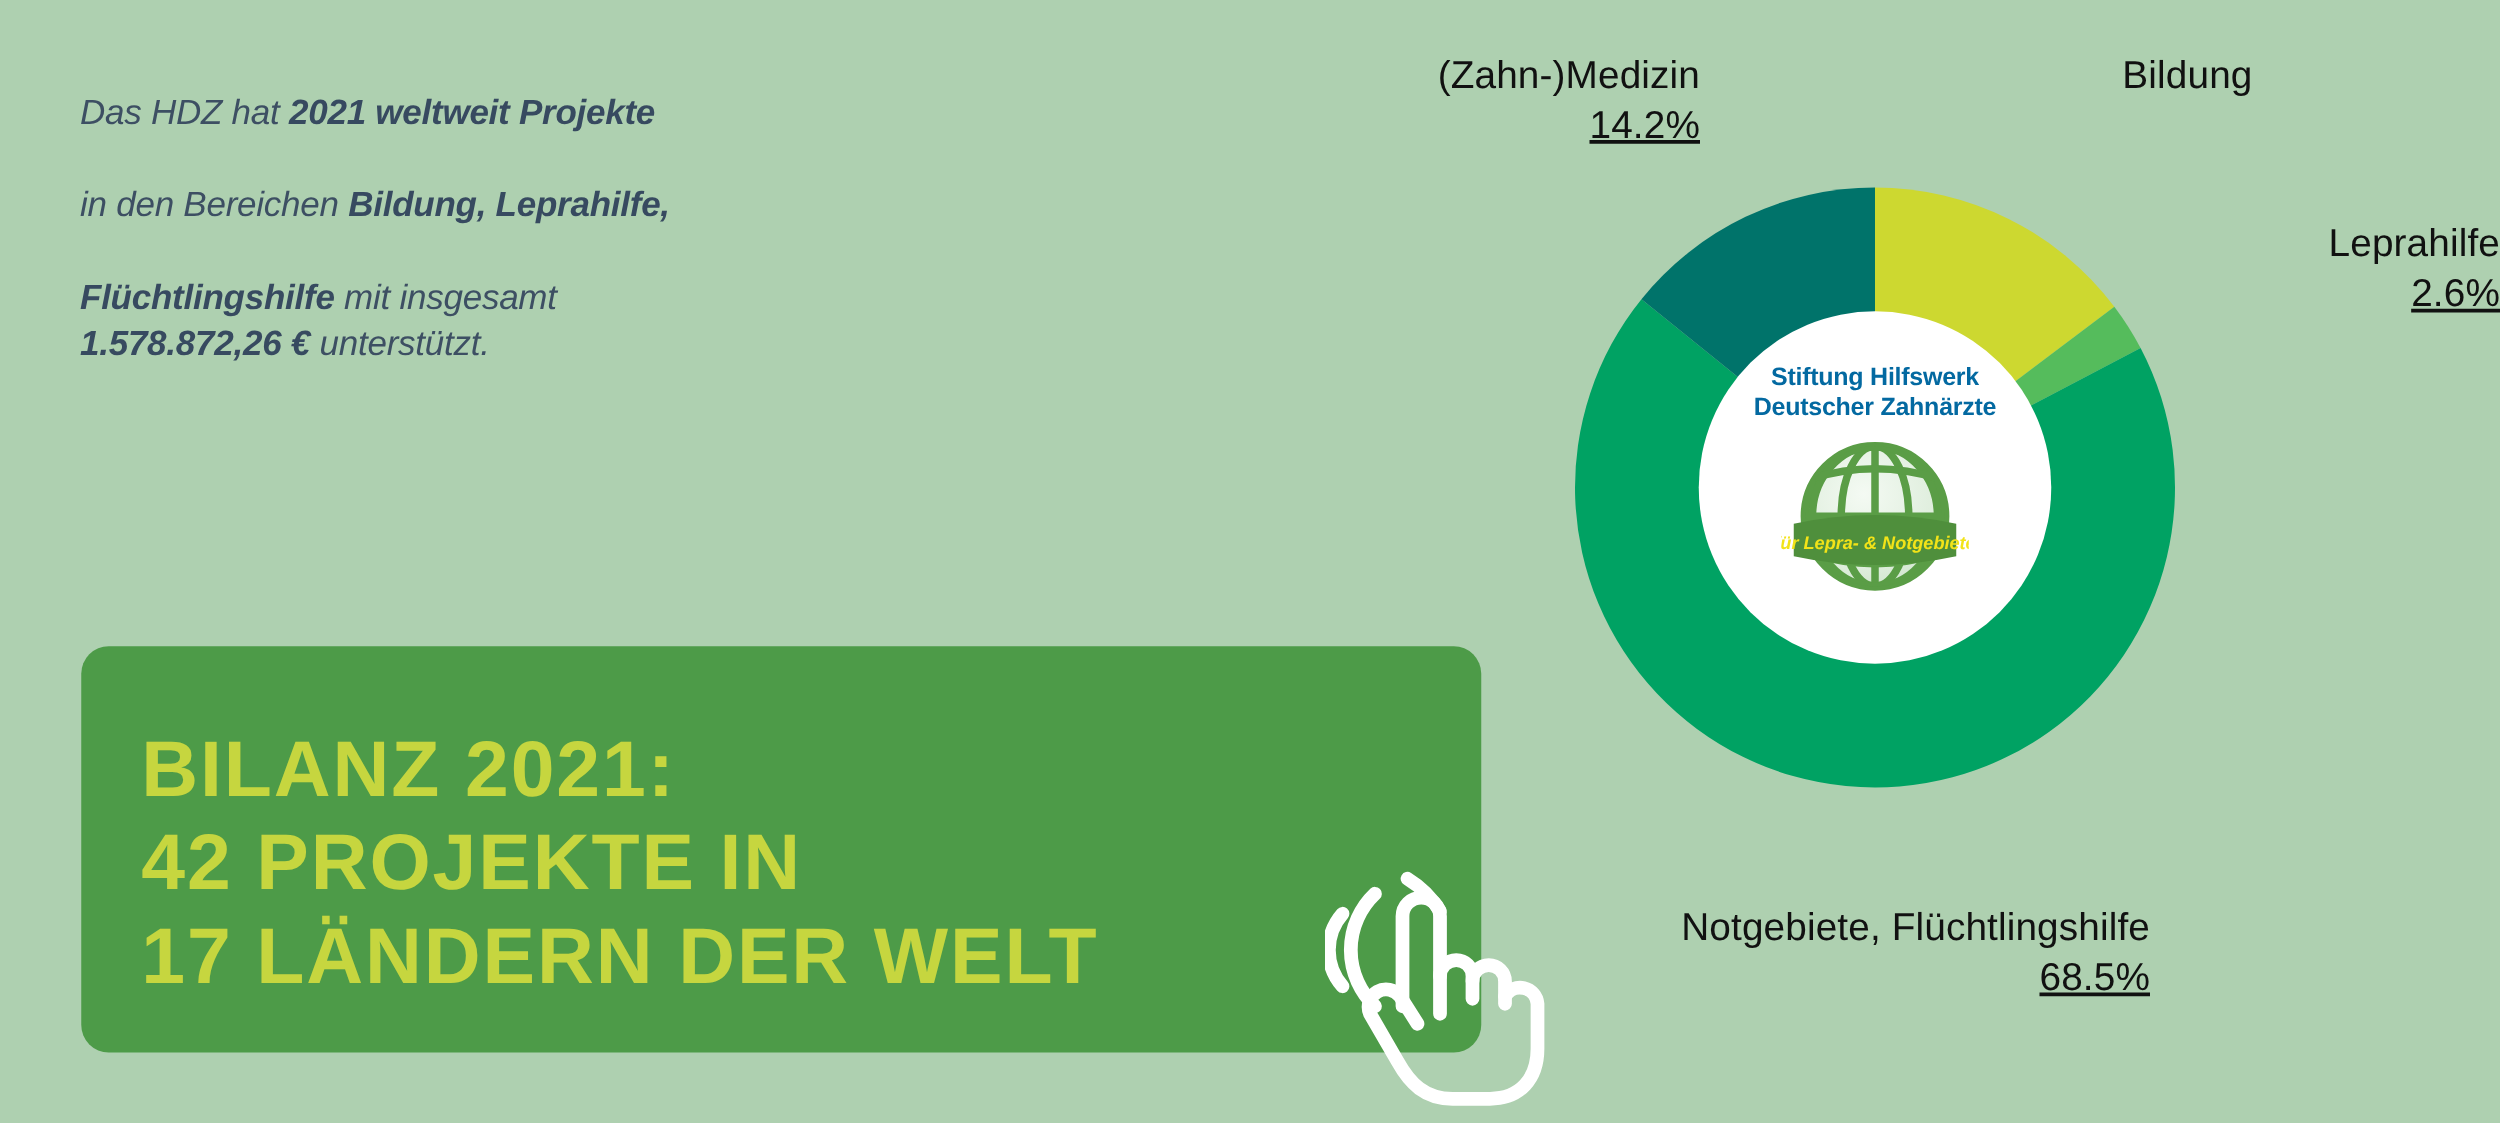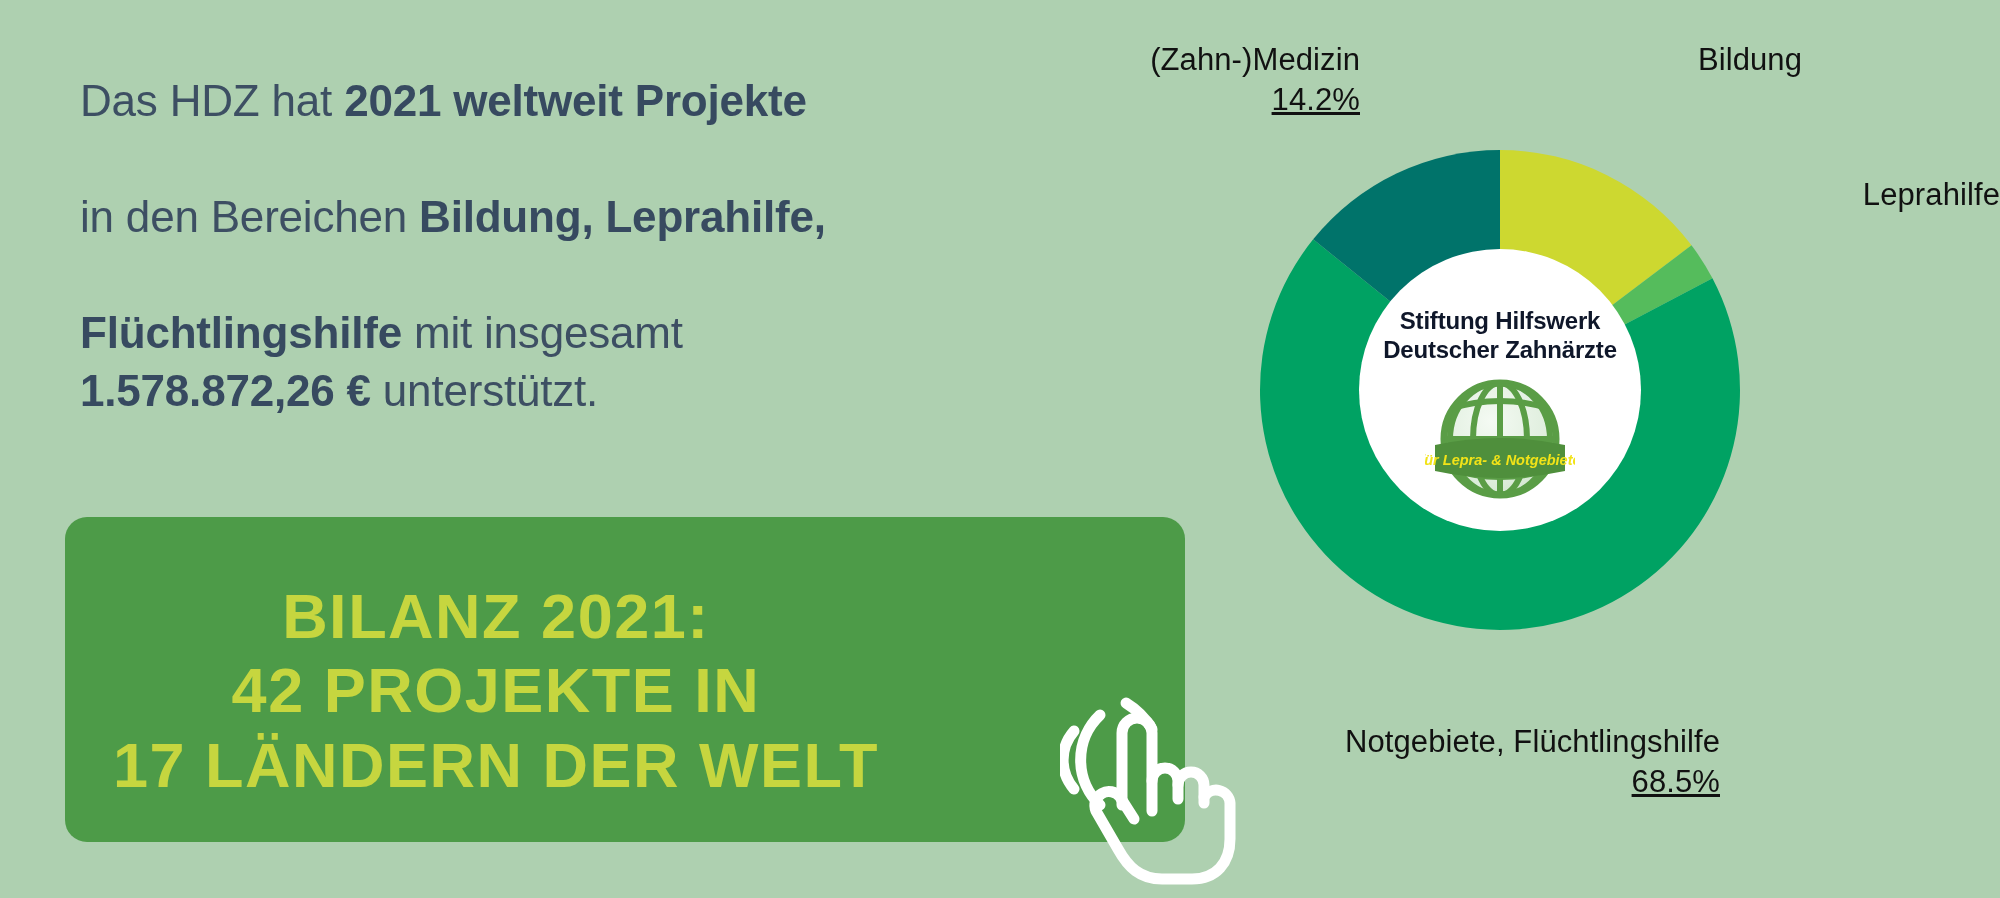--- a/index.html
+++ b/index.html
@@ -7,27 +7,28 @@
   body {
     background:#aed0b0;
     font-family:"Liberation Sans", sans-serif;
     position:relative;
     overflow:hidden;
   }
 
   
   #intro-paragraph {
     position:absolute;
-    left:80px; top:72px;
+    left:64px; top:72px;
     width:940px;
-    font-size:44px;
+    font-size:28px;
     line-height:1.32;
     color:#3d4f63;
     font-weight:300;
     letter-spacing:-0.2px;
+    font-style:italic;
   }
   #intro-paragraph b { font-weight:700; color:#374a60; }
 
   
   #headline-banner {
     position:absolute;
     left:65px; top:517px;
     width:1120px; height:325px;
     background:#4d9b48;
     border-radius:22px;
@@ -35,21 +36,20 @@
   #headline-text {
     position:absolute;
     left:48px; top:62px;
     color:#c6d63f;
     font-size:63px;
     font-weight:700;
     line-height:1.18;
     letter-spacing:1.5px;
     text-transform:uppercase;
     white-space:pre-line;
-    text-align:center;
   }
 
   
   #tap-hand-icon {
     position:absolute;
     left:1060px; top:685px;
     width:180px; height:200px;
   }
 
   
@@ -62,27 +62,26 @@
 
   
   #center-logo {
     position:absolute;
     left:1355px; top:290px;
     width:290px; height:205px;
     text-align:center;
     pointer-events:none;
   }
   #logo-title {
-    font-size:24px;
+    font-size:20px;
     font-weight:700;
-    color:#0f172a;
+    color:#0369a1;
     line-height:1.22;
     letter-spacing:-0.2px;
     white-space:pre-line;
-    margin-top:16px;
   }
   #logo-globe { margin-top:4px; }
 
   
   .chart-label {
     position:absolute;
     color:#111;
     font-size:31px;
     line-height:1.28;
     text-align:right;
@@ -177,18 +176,19 @@
   <span>(Zahn-)Medizin</span>
   <span class="pct">14.2%</span>
 </div>
 
 <div class="chart-label" id="label-bildung">
   <span>Bildung</span>
 </div>
 
 <div class="chart-label" id="label-lepra">
   <span>Leprahilfe</span>
+  <span class="pct">2.6%</span>
 </div>
 
 <div class="chart-label" id="label-soforthilfe">
   <span>Notgebiete, Flüchtlingshilfe</span>
   <span class="pct">68.5%</span>
 </div>
 
 </body></html>

